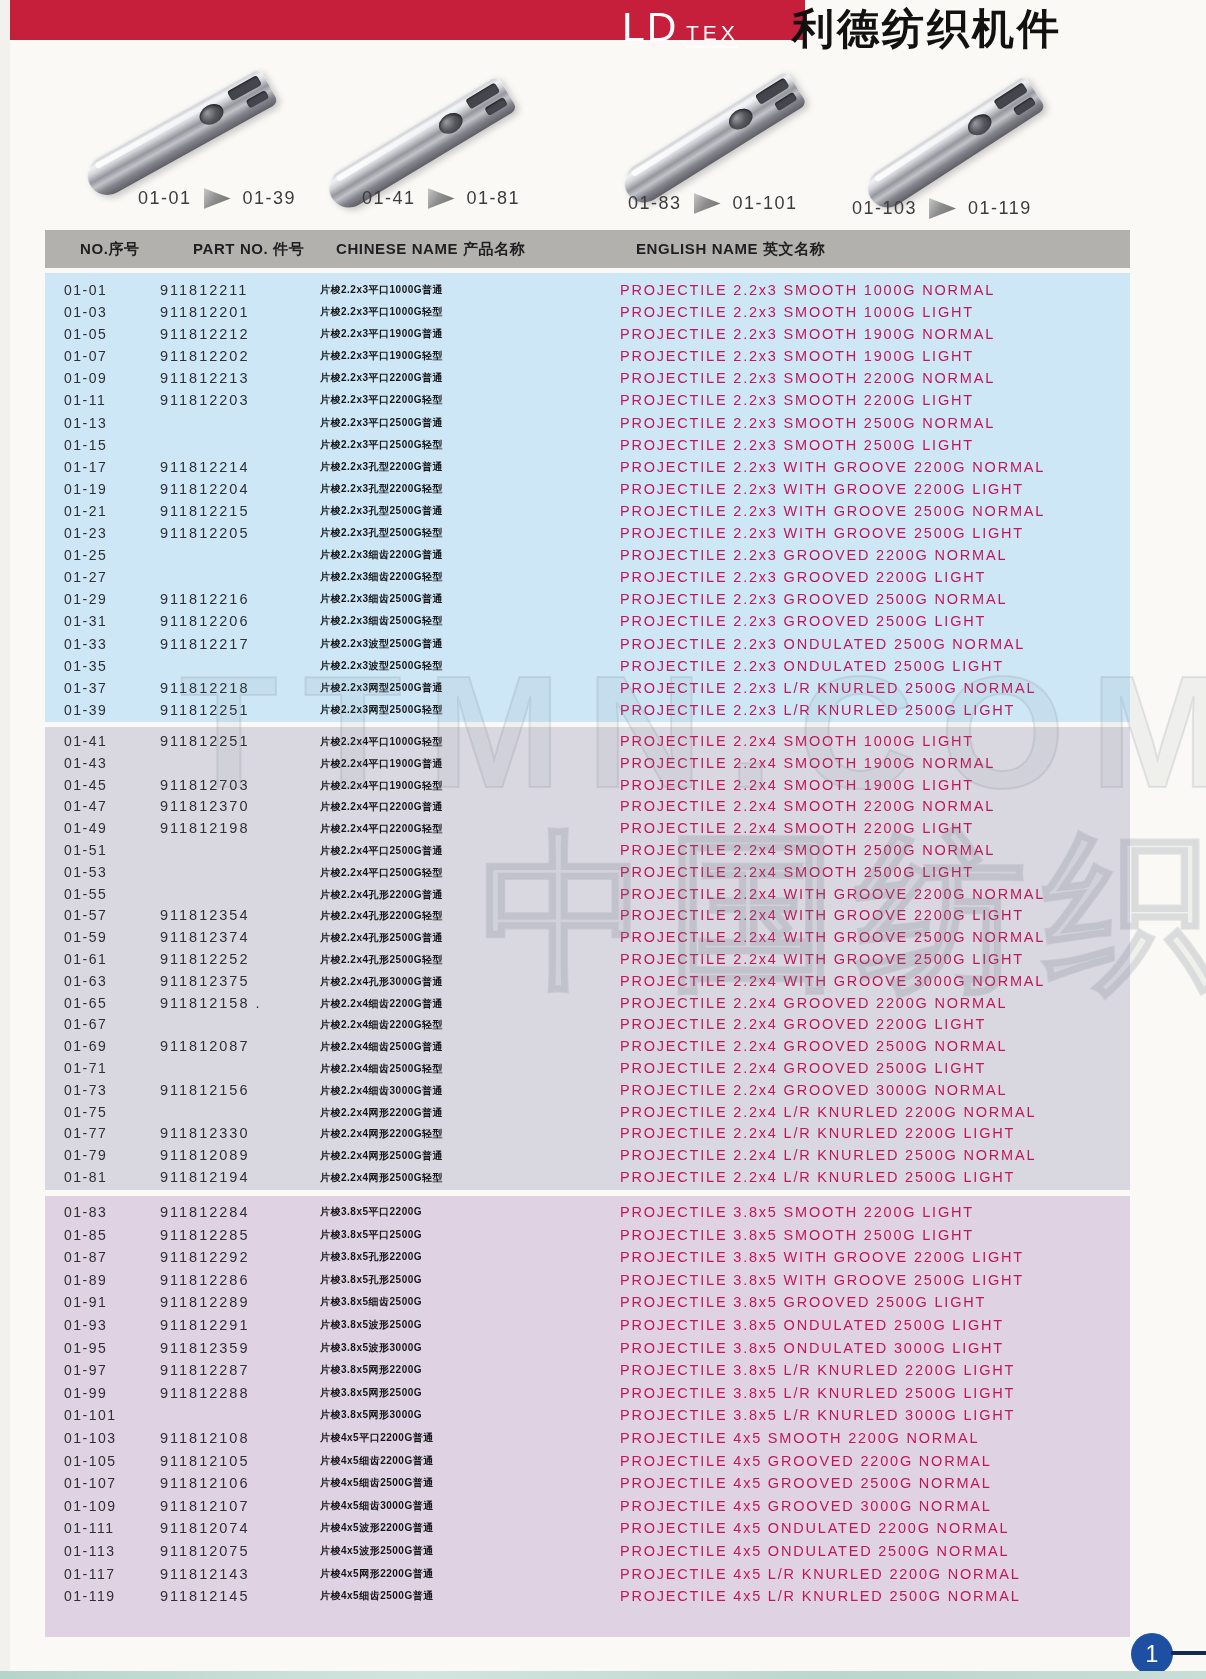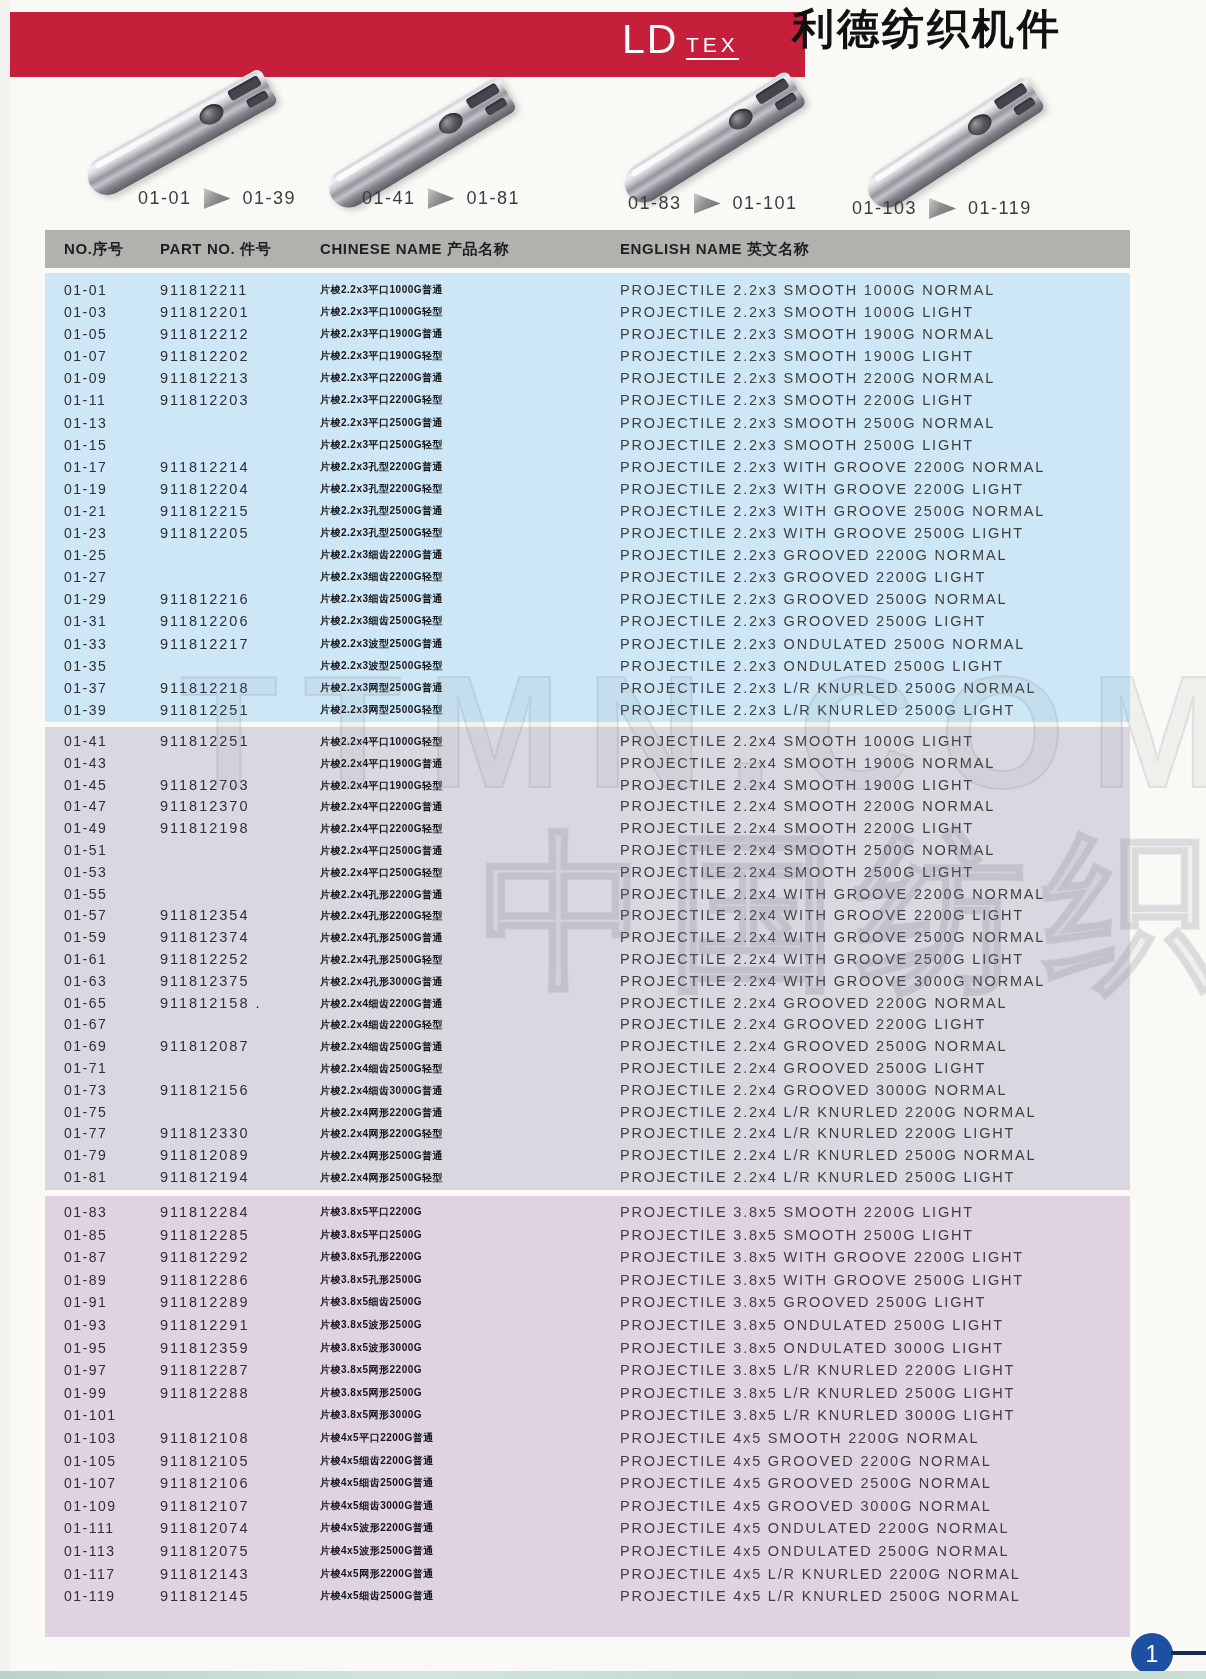--- a/index.html
+++ b/index.html
@@ -1,20 +1,20 @@
 <!DOCTYPE html>
 <html><head>
 <meta charset="utf-8">
 <style>
   html,body{margin:0;padding:0;}
   body{font-family:"Liberation Sans",sans-serif;background:#e8e8e4;}
   #page{position:relative;width:1206px;height:1679px;background:#faf9f5;overflow:hidden;}
 
   
-  .banner{position:absolute;left:10px;top:12px;width:795px;height:65px;background:var(--banner-red,#c61f3c);}
+  .banner{position:absolute;left:10px;top:0;width:795px;height:40px;background:var(--banner-red,#c61f3c);}
   .logo-ld{position:absolute;left:612px;top:4px;color:#fff;font-size:41px;font-weight:400;letter-spacing:2px;}
   .logo-tex{position:absolute;left:676px;top:21px;color:#fff;font-size:21px;font-weight:400;letter-spacing:4px;border-bottom:2px solid #fff;padding-bottom:1px;}
   .page-title{position:absolute;left:792px;top:4px;width:400px;font-size:42px;font-weight:700;color:#111;letter-spacing:3px;line-height:50px;white-space:nowrap;}
 
   
   .shuttle{position:absolute;height:40px;border-radius:20px 7px 7px 20px;
     background:linear-gradient(to bottom,#c9cace 0%,#f0f1f3 16%,#d4d5d9 30%,#96979e 48%,#c2c3c8 62%,#83848b 80%,#5d5e66 100%);
     box-shadow:2px 4px 6px rgba(90,90,95,.30), inset 0 1px 1px rgba(255,255,255,.8);}
   .sh-hole{position:absolute;right:52px;top:8px;width:25px;height:19px;border-radius:50%;
     background:radial-gradient(circle at 38% 32%,#9a9b9f 0%,#55565c 45%,#313238 100%);
@@ -23,30 +23,30 @@
   .sh-slot.a{right:6px;top:5px;width:34px;height:11px;}
   .sh-slot.b{right:6px;top:22px;width:22px;height:9px;}
   .sh-shine{position:absolute;left:14px;top:4px;right:40px;height:6px;border-radius:4px;background:linear-gradient(to right,rgba(255,255,255,.85),rgba(255,255,255,.25));}
 
   
   .range{position:absolute;display:flex;align-items:center;gap:12px;font-size:18px;color:#3c3c3e;letter-spacing:1.5px;}
   .tri{display:inline-block;width:27px;height:21px;background:linear-gradient(125deg,#c9c9c9 0%,#8d8d8d 45%,#6d6d6d 100%);clip-path:polygon(0 0,100% 50%,0 100%);}
 
   
   .thead{position:absolute;left:45px;top:230px;width:1085px;height:38px;background:var(--head-gray,#b2b1ae);}
-  .thead span{position:absolute;top:0;line-height:38px;font-size:15px;font-weight:600;color:#1f1f22;letter-spacing:.6px;white-space:nowrap;}
-  .th-no{left:19px;} .th-part{left:115px;} .th-cn{left:275px;} .th-en{left:575px;}
+  .thead span{position:absolute;top:0;line-height:38px;font-size:15px;font-weight:600;color:#1f1f22;letter-spacing:.6px;white-space:nowrap;margin-left:16px;}
+  .th-no{left:19px;} .th-part{left:132px;} .th-cn{left:275px;} .th-en{left:575px;}
 
   .section{position:absolute;left:45px;width:1085px;}
   .row{position:relative;height:var(--rh);}
   .row span{position:absolute;top:0;line-height:var(--rh);white-space:nowrap;}
   .c-no{left:19px;font-size:14px;color:#2e2e33;letter-spacing:1.5px;}
   .c-part{left:115px;font-size:14.5px;color:#2e2e33;letter-spacing:2px;}
   .c-cn{left:275px;font-size:10px;font-weight:700;color:#141417;letter-spacing:.5px;}
-  .c-en{left:575px;font-size:14.5px;color:#404040;letter-spacing:1.8px;}
+  .c-en{left:575px;font-size:14.5px;color:#be185d;letter-spacing:1.8px;}
 
   
   .wm{position:absolute;pointer-events:none;font-weight:700;color:rgba(120,125,145,.08);
       -webkit-text-stroke:2px rgba(110,118,138,.16);white-space:nowrap;}
   .wm1{left:180px;top:640px;font-size:160px;letter-spacing:26px;}
   .wm2{left:480px;top:800px;font-size:170px;letter-spacing:18px;}
 
   
   .page-circle{position:absolute;left:1131px;top:1633px;width:42px;height:42px;border-radius:50%;
       background:radial-gradient(circle at 38% 32%,#3a6cc0 0%,var(--circle-blue,#1d4fa2) 60%,#173f85 100%);

